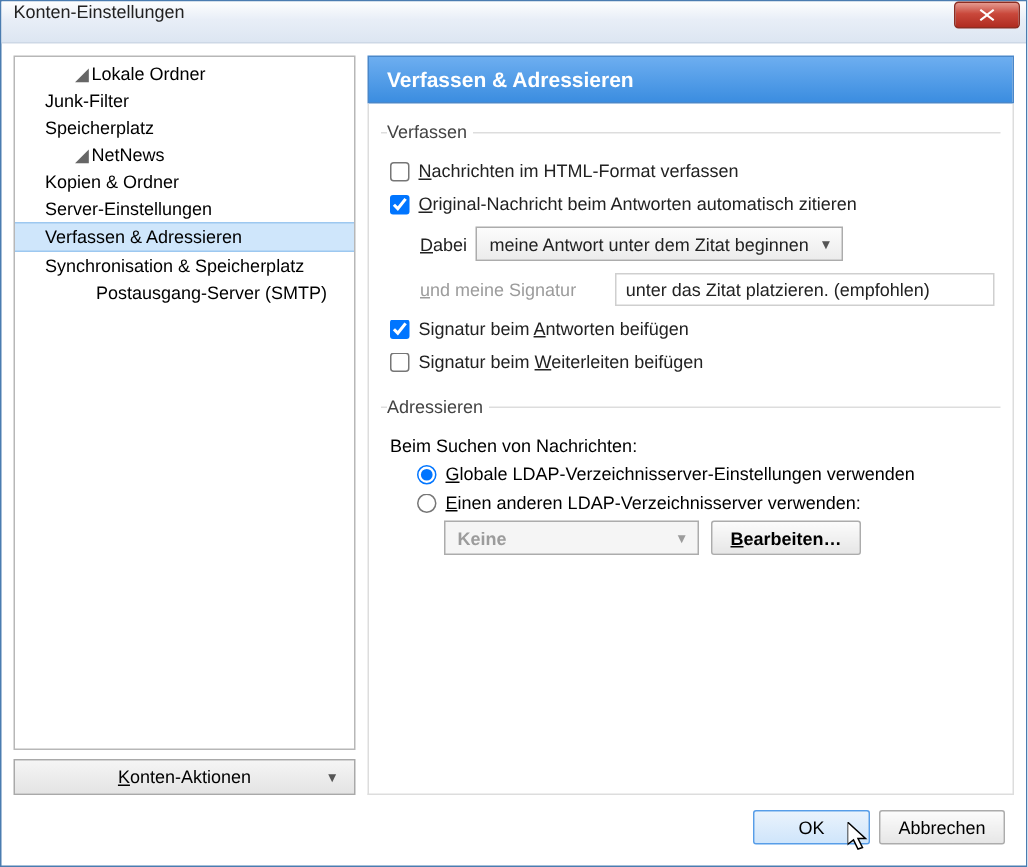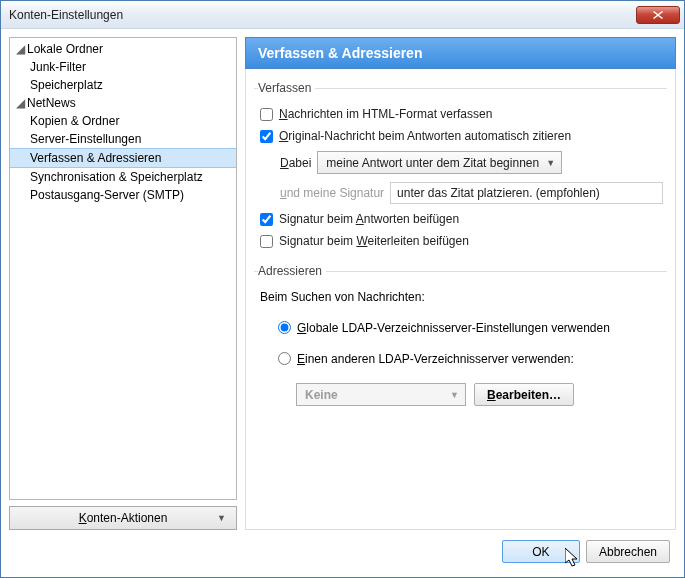--- a/index.html
+++ b/index.html
@@ -1,46 +1,46 @@
 <!DOCTYPE html>
 <html><head>
 <meta charset="utf-8">
 <style>
 * { box-sizing: border-box; margin: 0; padding: 0; font-family: "Segoe UI", Tahoma, sans-serif; font-size: 12px; }
 body { background: #fff; width: 685px; height: 578px; overflow: hidden; }
 .window { width: 685px; height: 578px; border: 1px solid #4a7cb0; background: #fff; display: flex; flex-direction: column; }
-.titlebar { height: 28px; background: linear-gradient(#fdfefe, #e8eef7 45%, #dde6f2); display: flex; align-items: center; padding: 0 4px 0 8px; border-bottom: 1px solid #cdd8e6; }
+.titlebar { height: 28px; background: linear-gradient(#fdfefe, #e8eef7 45%, #dde6f2); display: flex; align-items: flex-start; padding: 0 4px 0 8px; border-bottom: 1px solid #cdd8e6; }
 .titlebar .title { flex: 1; color: #222; }
 .close-btn { width: 44px; height: 18px; background: linear-gradient(#e59a8f, #c9483b 45%, #b02c21); border: 1px solid #8c2d22; border-radius: 3px; display: flex; align-items: center; justify-content: center; color: #fff; font-weight: bold; cursor: pointer; }
 .close-btn svg { display: block; }
 .body { flex: 1; display: flex; flex-direction: column; padding: 8px; }
 .main-row { flex: 1; display: flex; gap: 8px; min-height: 0; }
 .tree-col { width: 228px; display: flex; flex-direction: column; }
 .tree { flex: 1; border: 1px solid #b7b7b7; background: #fff; padding: 2px 0; overflow: auto; }
 .tree-item { height: 18px; line-height: 18px; padding-left: 20px; cursor: pointer; white-space: nowrap; }
-.tree-item.top { padding-left: 6px; font-weight: normal; }
+.tree-item.top { padding-left: 6px; font-weight: normal; margin-left: 34px; }
 .tree-item.top .tw { display: inline-block; width: 9px; text-align: center; color: #666; margin-right: 2px; }
 .tree-item.selected { background: #cfe6fb; border-top: 1px solid #9dc8f0; border-bottom: 1px solid #9dc8f0; height: 20px; line-height: 18px; }
 .acct-actions { margin-top: 6px; height: 24px; border: 1px solid #a9a9a9; background: linear-gradient(#f5f5f5,#e4e4e4); display: flex; align-items: center; justify-content: center; cursor: pointer; position: relative; }
 .acct-actions .lbl { text-align: center; }
 .acct-actions .arrow { position: absolute; right: 10px; color: #555; font-size: 9px; }
 .content { flex: 1; border: none; display: flex; flex-direction: column; }
 .panel-header { background: linear-gradient(#6daef0, #3b8de0); color: #fff; font-weight: bold; font-size: 14px; padding: 7px 12px; border: 1px solid #4a87c9; }
 .panel-body { flex: 1; padding: 12px 8px 8px 8px; border: 1px solid #ddd; border-top: none; display: flex; flex-direction: column; gap: 8px; }
 fieldset { border: none; border-top: 1px solid #ddd; padding: 8px 4px 0 4px; }
 fieldset > legend { color: #444; padding: 0 4px 0 0; }
 .row { display: flex; align-items: center; gap: 6px; margin: 4px 0 8px 0; padding-left: 2px; }
 .row .chk { width: 13px; height: 13px; }
 .row label, .row span { color: #222; }
 .indent { padding-left: 22px; }
 .disabled { color: #9c9c9c !important; }
 .dropdown { height: 23px; border: 1px solid #acacac; background: linear-gradient(#fcfcfc,#ececec); padding: 0 22px 0 8px; display: inline-flex; align-items: center; position: relative; cursor: pointer; min-width: 100px; }
 .dropdown .dd-arrow { position: absolute; right: 6px; color: #555; font-size: 9px; }
-.textish { height: 22px; border: 1px solid #cfcfcf; padding: 0 6px; display: inline-flex; align-items: center; color: #9a9a9a; flex: 1; }
-.radio-row { display: flex; align-items: flex-start; gap: 6px; margin: 17px 0; padding-left: 20px; }
+.textish { height: 22px; border: 1px solid #cfcfcf; padding: 0 6px; display: inline-flex; align-items: center; color: #9a9a9a; flex: 1; margin-left: 20px; }
+.radio-row { display: flex; align-items: flex-end; gap: 6px; margin: 5px 0; padding-left: 20px; }
 .radio { width: 13px; height: 13px; }
 .sub-row { display: flex; align-items: center; gap: 8px; margin-top: 0; padding-left: 38px; font-weight: bold; }
 .btn { height: 23px; border: 1px solid #acacac; background: linear-gradient(#fcfcfc,#e6e6e6); padding: 0 12px; display: inline-flex; align-items: center; cursor: pointer; border-radius: 2px; }
 .footer { display: flex; justify-content: flex-end; gap: 6px; padding: 10px 6px 6px 6px; }
 .btn.ok { border: 1px solid #579de8; background: linear-gradient(#eaf3fc,#cfe5fb); min-width: 78px; justify-content: center; position: relative; }
 .btn.cancel { min-width: 78px; justify-content: flex-start; }
 .cursor { position: absolute; left: 565px; top: 548px; pointer-events: none; }
 u { text-decoration: underline; }
 </style>
 </head>

